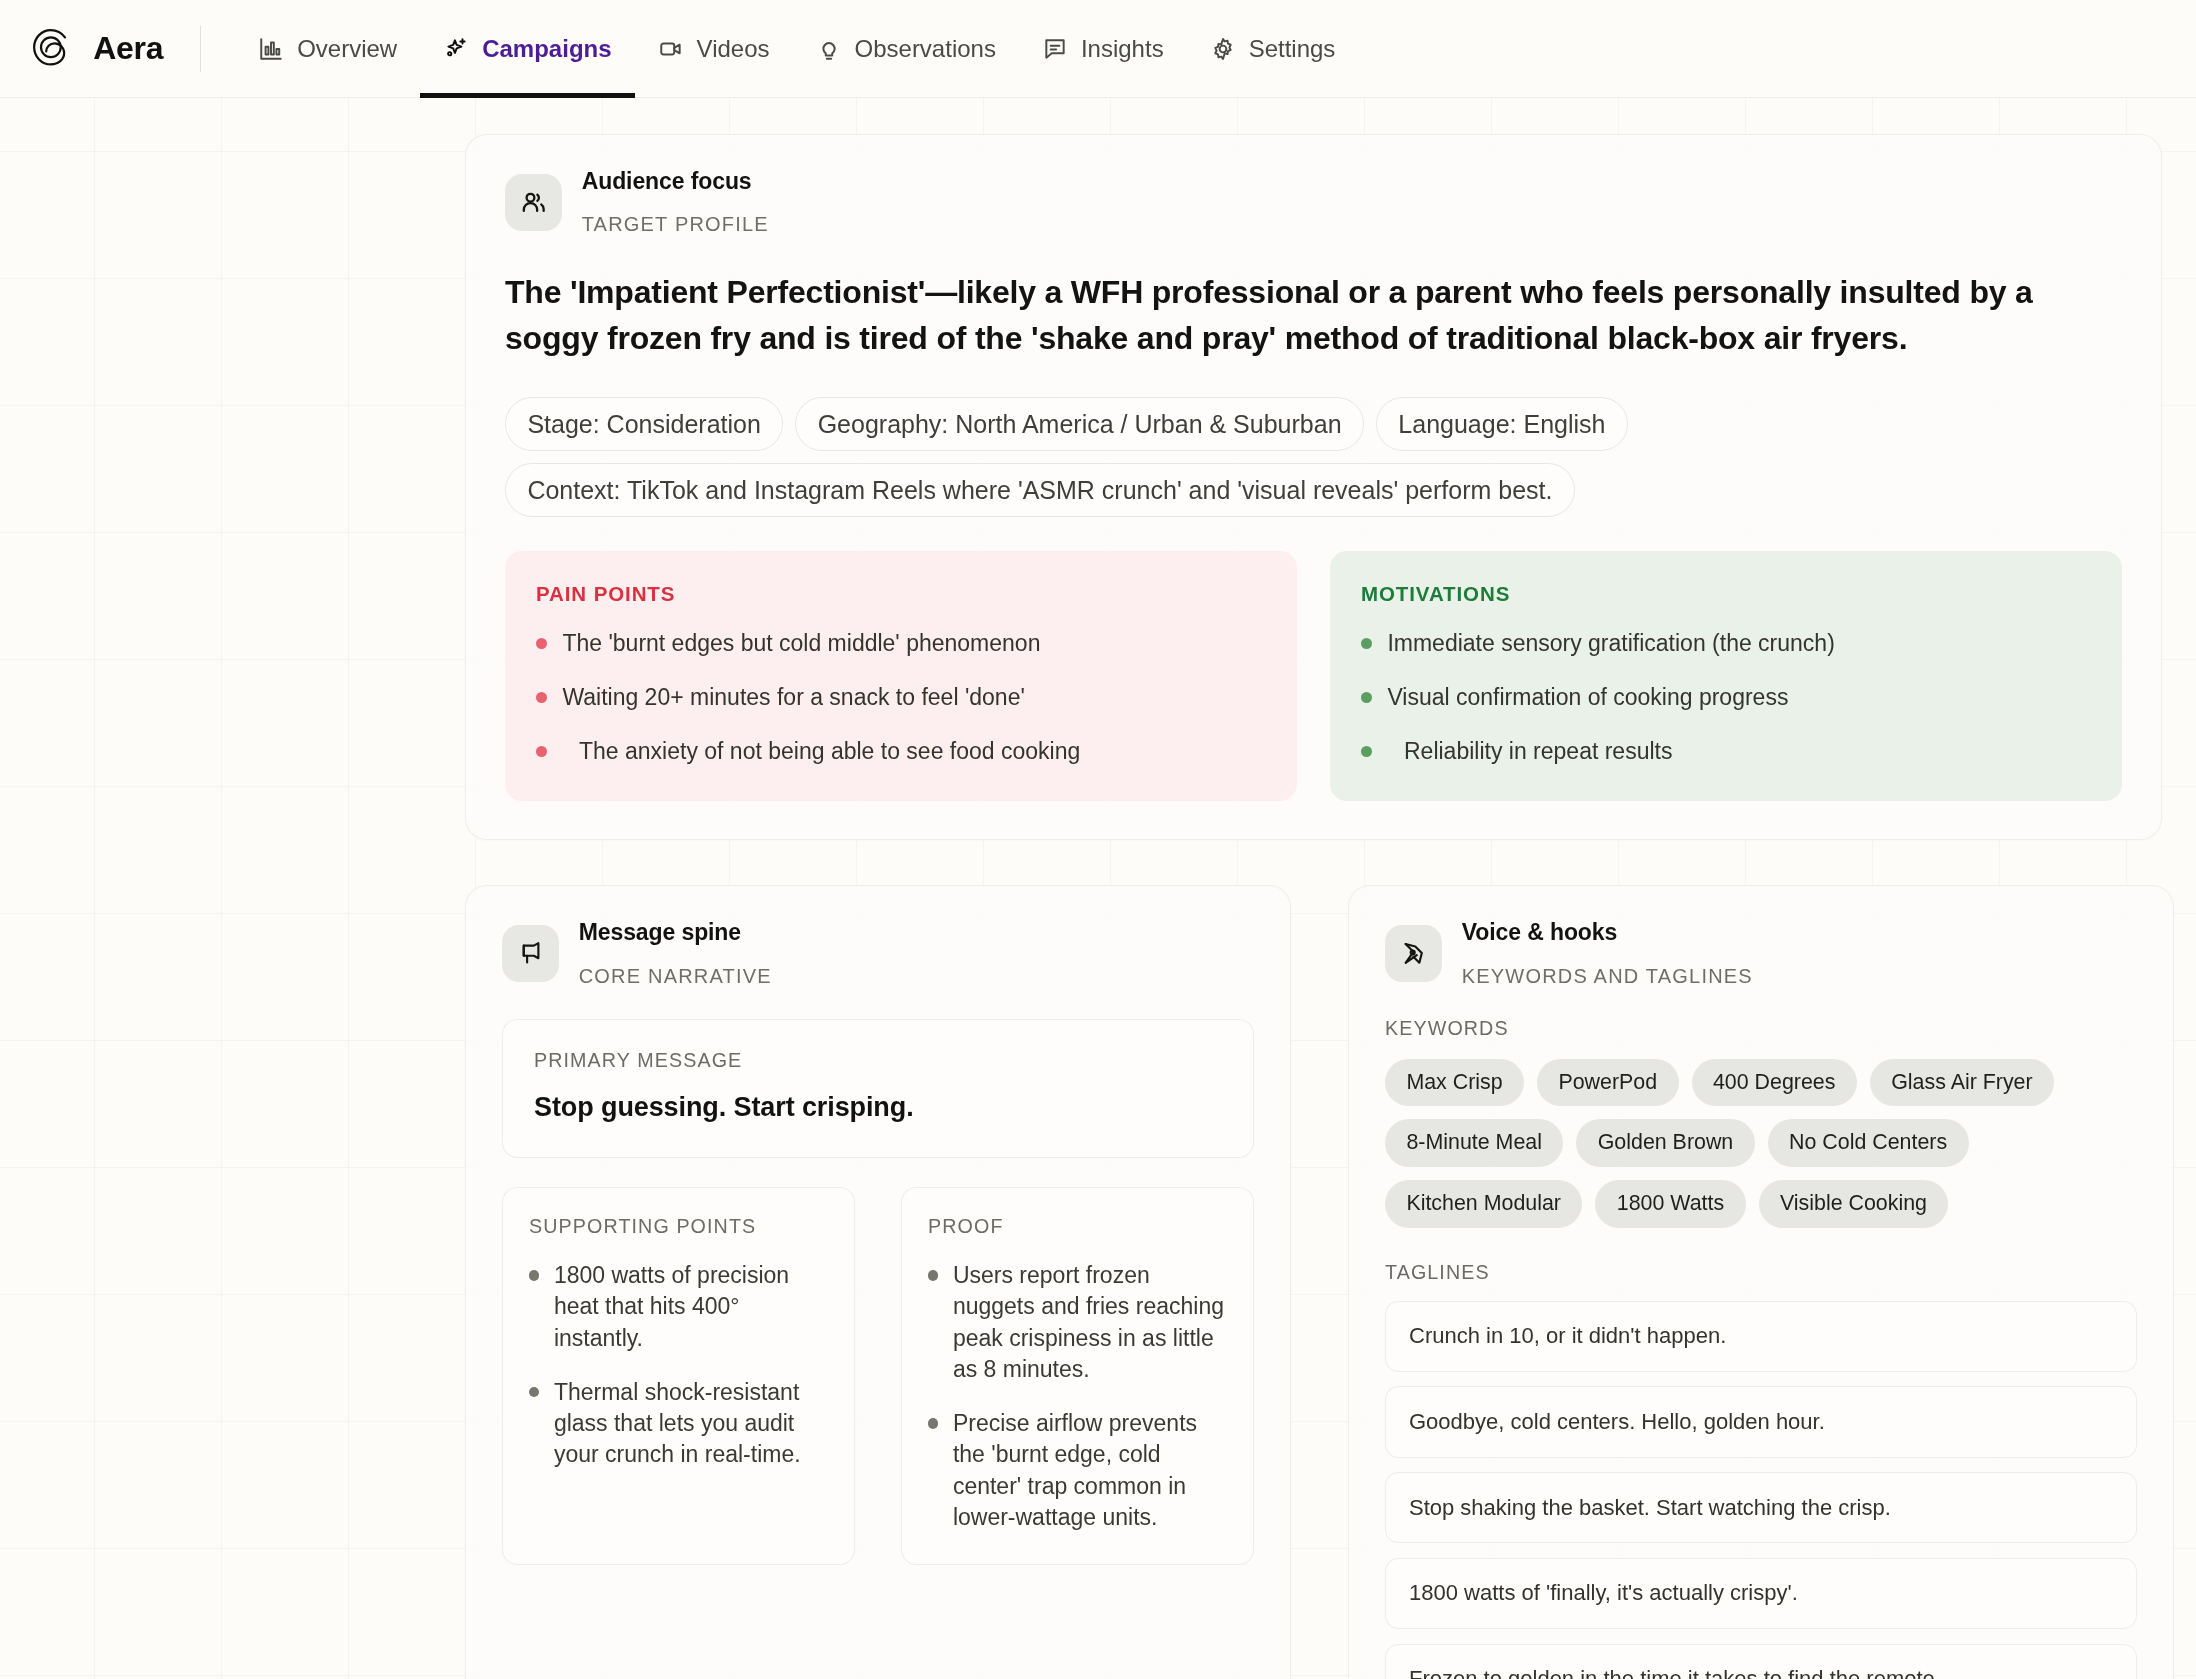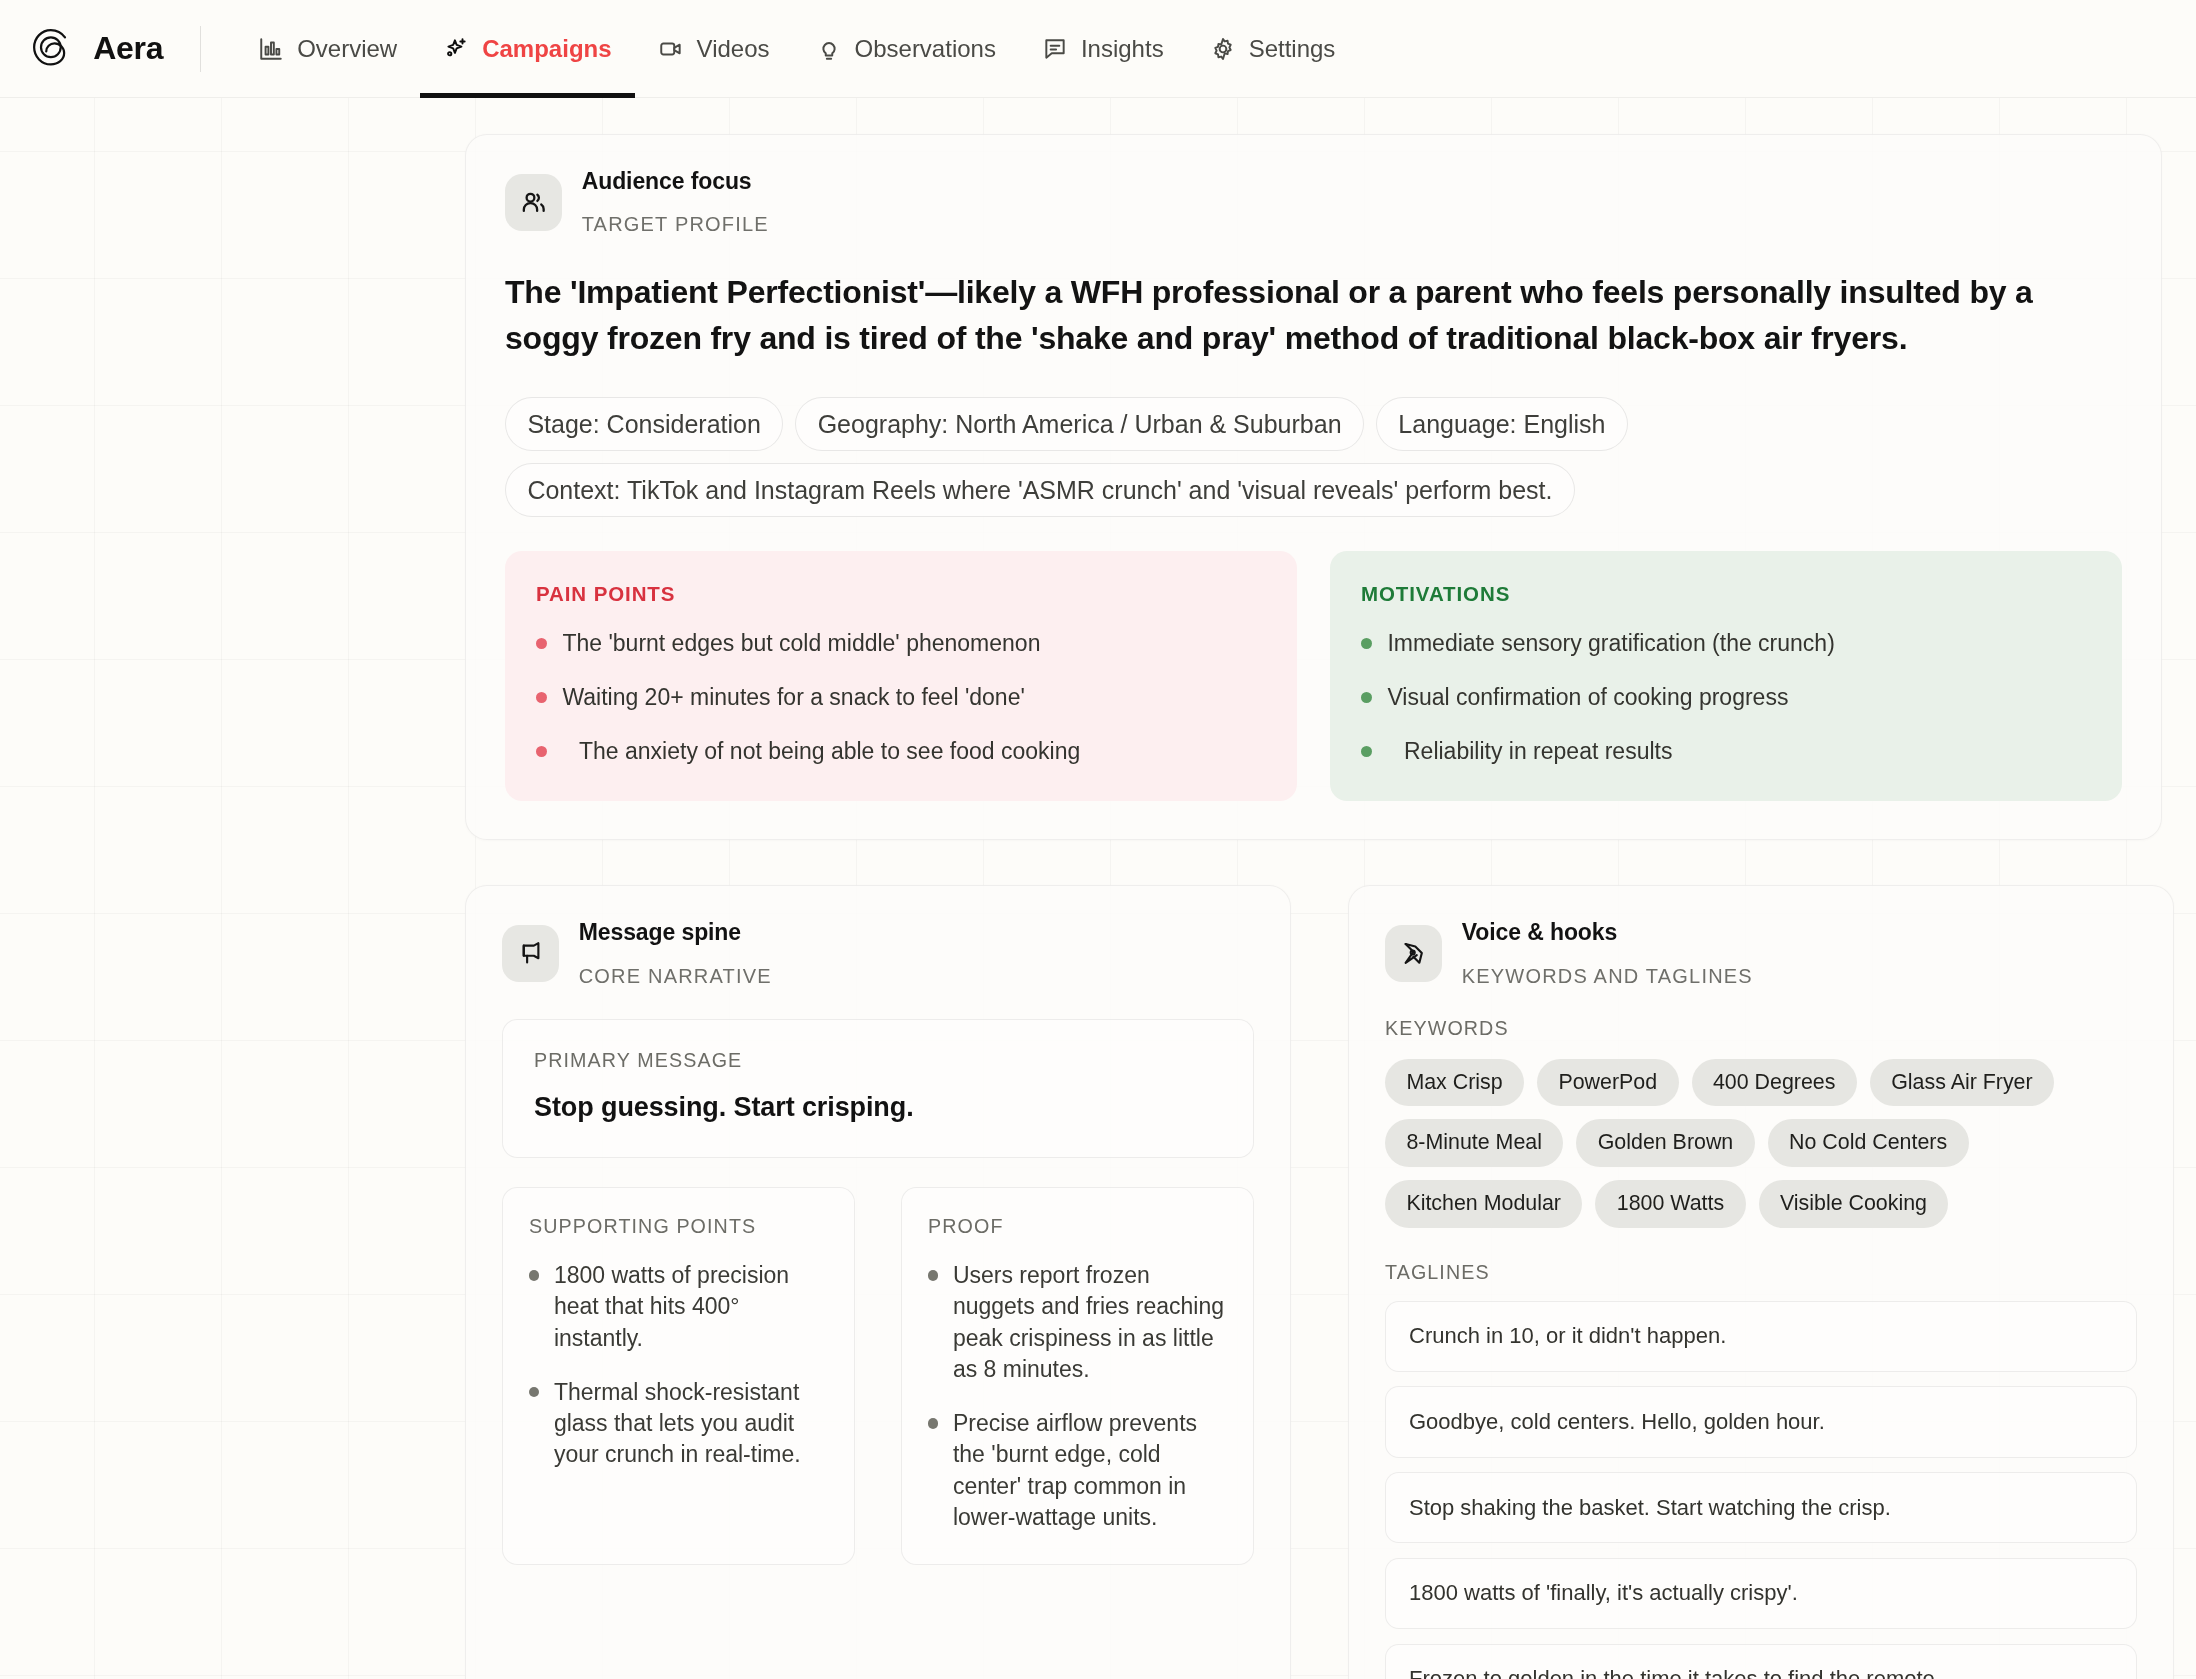--- a/index.html
+++ b/index.html
@@ -59,21 +59,21 @@
     display: flex; align-items: center; gap: 13px;
     padding: 3px 23px;
     height: 98px;
     font-size: 24px;
     color: #4a4a46;
     cursor: pointer;
     position: relative;
     white-space: nowrap;
   }
   .nav-item svg { display: block; }
-  .nav-item.active { color: #ef4444; font-weight: 700; text-align: right; }
+  .nav-item.active { color: #4c1d95; font-weight: 700; text-align: right; }
   .nav-item.active::after {
     content: "";
     position: absolute;
     left: 0; right: 0; bottom: 0;
     height: 4.3px;
     background: #111;
   }
 
   
   .canvas {

